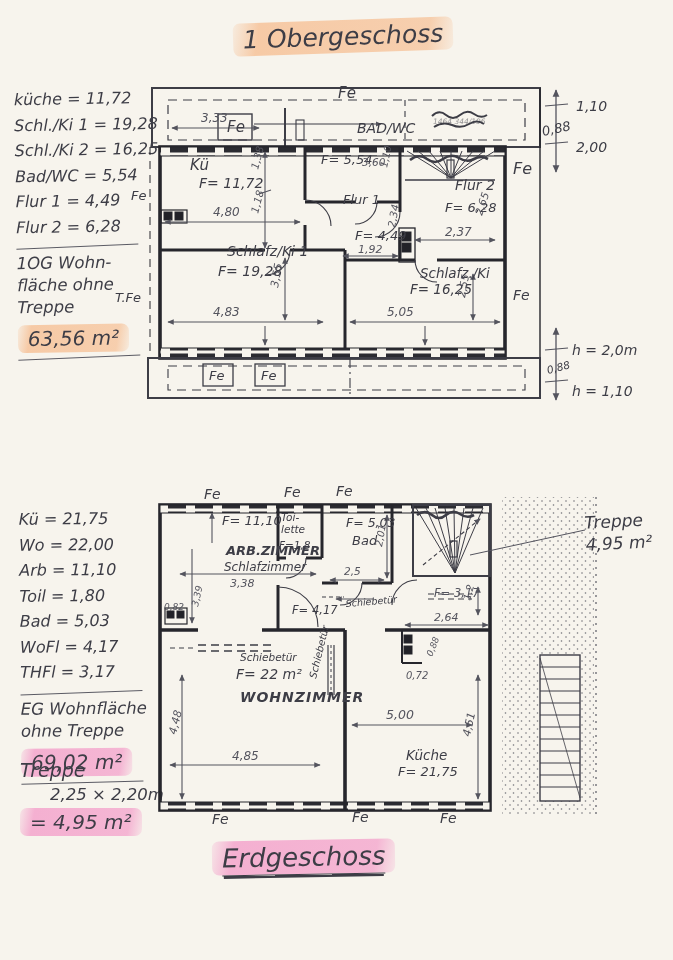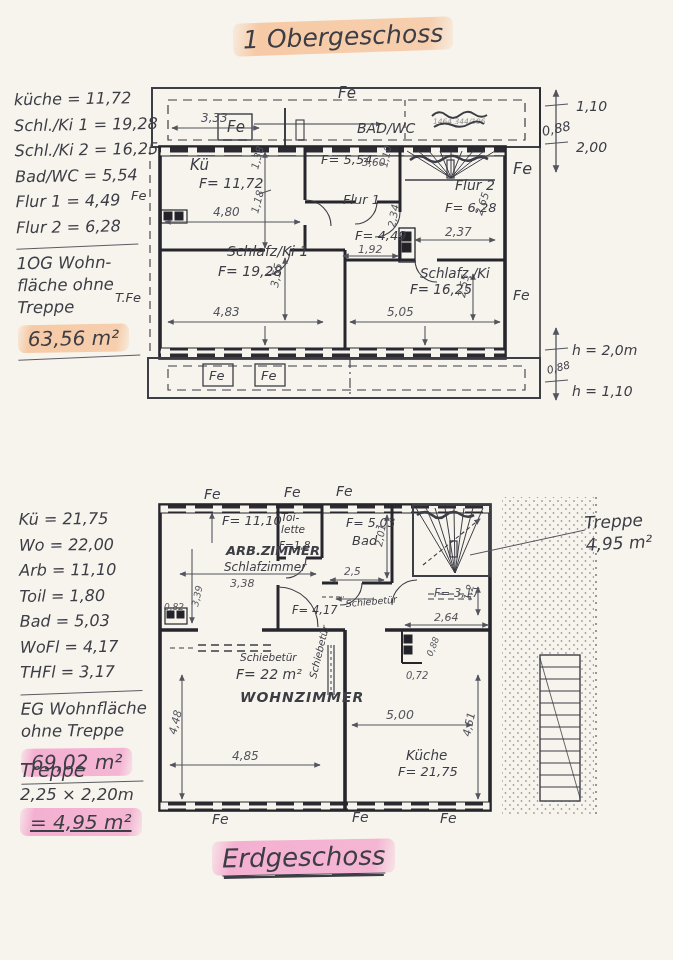--- a/index.html
+++ b/index.html
@@ -16,22 +16,22 @@
   .notes{position:absolute;font-style:italic;}
   .og-notes{left:16px;top:86px;width:145px;transform:rotate(-1deg);}
   .eg-notes{left:20px;top:506px;width:150px;transform:rotate(-0.6deg);}
   .note-line{font-size:16px;line-height:25.5px;white-space:nowrap;}
   .sum-line{font-size:16.5px;line-height:22px;white-space:nowrap;}
   .total{font-size:20px;margin-top:8px;white-space:nowrap;}
   .sep{border-top:1.6px solid #5b5b64;width:122px;margin:7px 0 5px;transform:rotate(-1.5deg);}
   .sep2{border-top:1.6px solid #5b5b64;box-shadow:0 3px 0 -1px #5b5b64;width:122px;margin:8px 0 2px;transform:rotate(-1deg);}
   .treppe-note{left:20px;top:757px;position:absolute;font-style:italic;white-space:nowrap;}
   .tn1{font-size:19px;line-height:26px;}
-  .tn2{font-size:16.5px;line-height:24px;}
-  .tn3{font-size:20px;margin-top:3px;text-decoration:underline;}
+  .tn2{font-size:16.5px;line-height:24px;margin-left:30px;}
+  .tn3{font-size:20px;margin-top:3px;}
   .callout{position:absolute;left:585px;top:510px;font-style:italic;font-size:17px;line-height:22px;
            white-space:nowrap;transform:rotate(-3deg);}
   svg{position:absolute;}
   svg text{font-family:"DejaVu Sans",sans-serif;font-style:italic;fill:#3d3d46;}
   svg text.dim{fill:#54545e;}
 </style>
 </head>
 <body>
 
 <div class="page">

